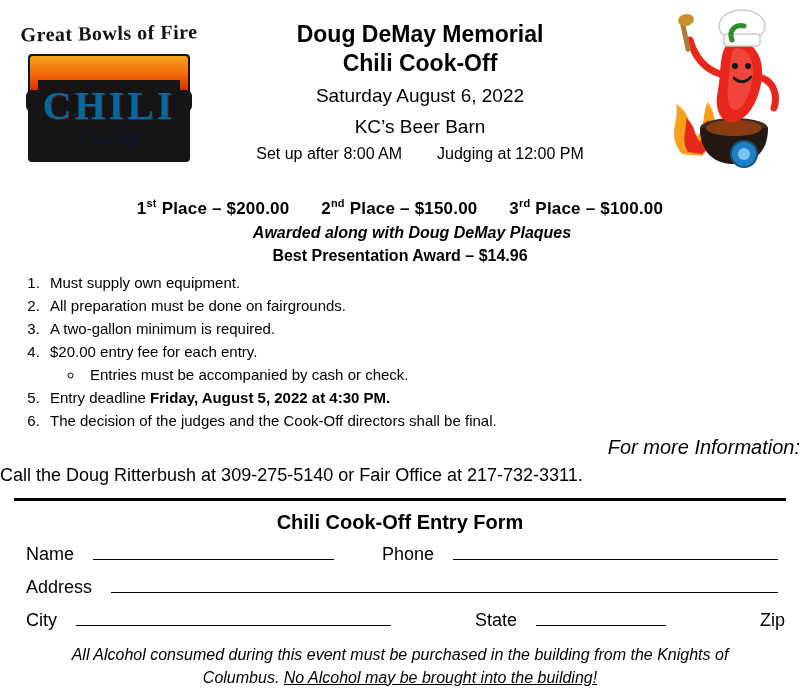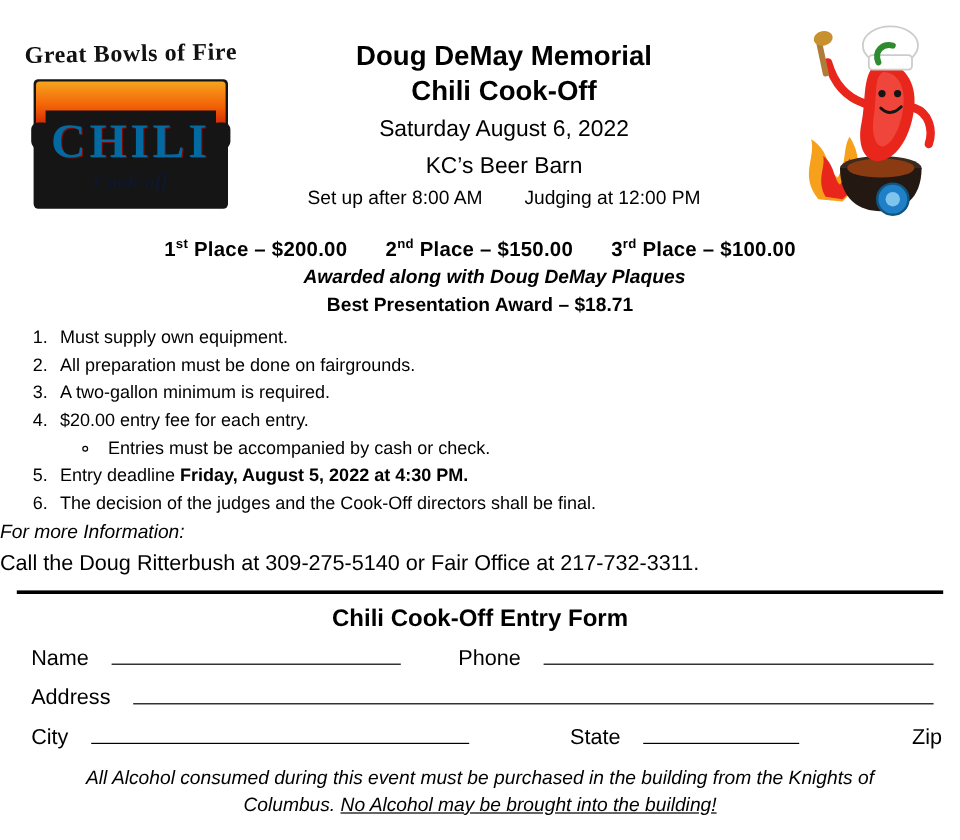--- a/index.html
+++ b/index.html
@@ -13,21 +13,21 @@
     font-family: "Liberation Sans", sans-serif;
     color: #000000;
     overflow: hidden;
     position: relative;
   }
 
   
   .header {
     display: flex;
     align-items: flex-start;
-    padding: 16px 14px 0 14px;
+    padding: 4px 14px 0 14px;
     height: 185px;
     box-sizing: border-box;
   }
 
   .logo {
     width: 190px;
     height: 160px;
     position: relative;
     flex: 0 0 auto;
     margin-top: 6px;
@@ -183,22 +183,22 @@
   .rules ul {
     list-style-type: circle;
     margin: 8px 16px 0 0;
     padding-left: 34px;
   }
   .rules ul li { margin-bottom: 2px; }
   .rules b { font-weight: bold; }
 
   
   .more-info {
-    text-align: left;
-    font-size: 16px;
+    text-align: right;
+    font-size: 20px;
     font-style: italic;
     margin-top: 4px;
   }
   .call-line {
     text-align: left;
     font-size: 18px;
     margin-top: 6px;
   }
 
   
@@ -309,21 +309,21 @@
 
 <div class="prizes">
   <div class="prize-row">
     <span><span>1</span><sup>st</sup><span> Place – $200.00</span></span>
     <span class="sp"></span>
     <span><span>2</span><sup>nd</sup><span> Place – $150.00</span></span>
     <span class="sp"></span>
     <span><span>3</span><sup>rd</sup><span> Place – $100.00</span></span>
   </div>
   <div class="awarded">Awarded along with Doug DeMay Plaques</div>
-  <div class="best-pres">Best Presentation Award – $18.71</div>
+  <div class="best-pres">Best Presentation Award – $14.96</div>
 </div>
 
 <ol class="rules">
   <li><span>Must supply own equipment.</span></li>
   <li><span>All preparation must be done on fairgrounds.</span></li>
   <li><span>A two-gallon minimum is required.</span></li>
   <li>
     <span>$20.00 entry fee for each entry.</span>
     <ul>
       <li><span>Entries must be accompanied by cash or check.</span></li>

